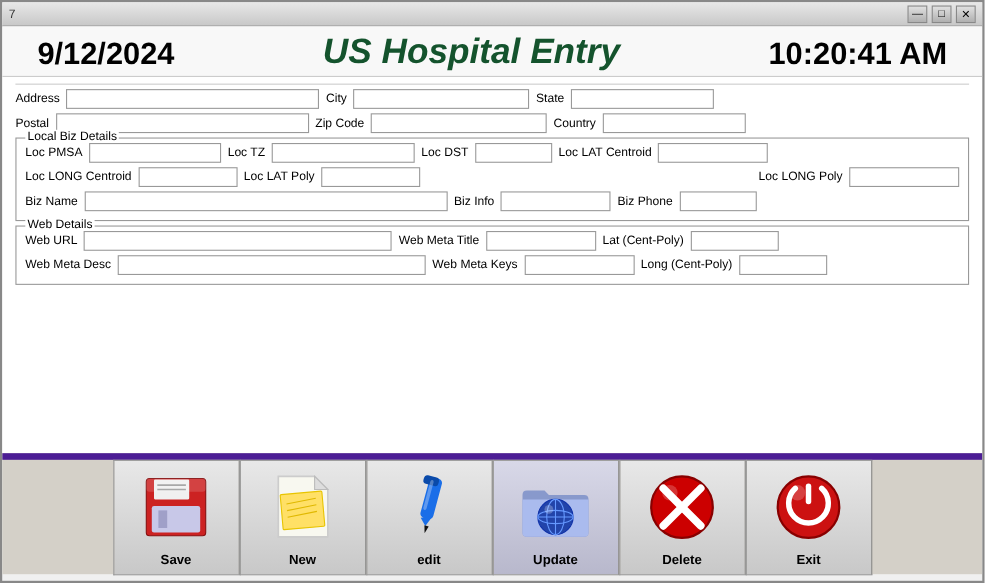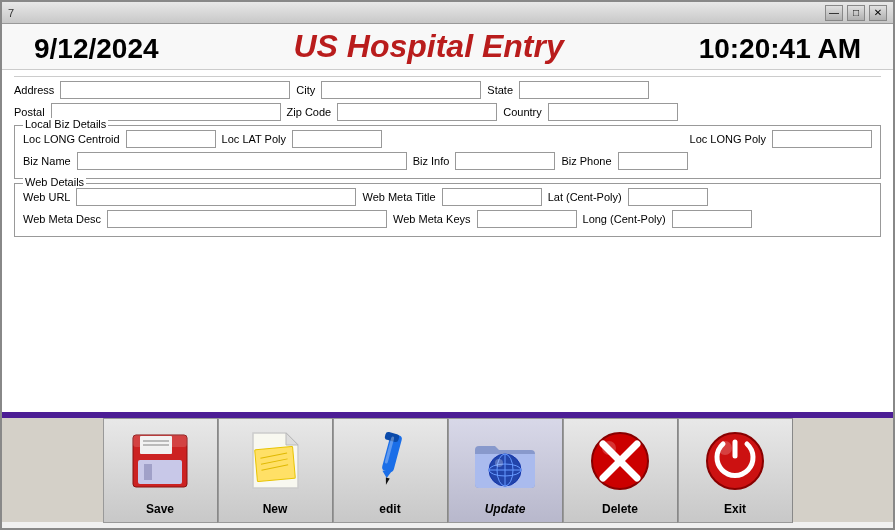--- a/index.html
+++ b/index.html
@@ -51,21 +51,21 @@
       border-bottom: 1px solid #ccc;
     }
     .header-date {
       font-size: 28px;
       font-weight: bold;
       color: #000;
     }
     .header-title {
       font-size: 32px;
       font-weight: bold;
-      color: #b91c1c;
+      color: #14532d;
       font-style: italic;
     }
     .header-time {
       font-size: 28px;
       font-weight: bold;
       color: #000;
     }
 
     .main-content {
       background: #fff;
@@ -245,20 +245,30 @@
     <span class="field-label">Zip Code</span>
     <input class="form-input input-zipcode" type="text" value="" style="">
     <span class="field-label">Country</span>
     <input class="form-input input-country" type="text" value="" style="">
   </div>
 
   <div class="group-box">
     <span class="group-box-title">Local  Biz Details</span>
 
 
+    <div class="form-row">
+      <span class="field-label">Loc PMSA</span>
+      <input class="form-input input-locpmsa" type="text" value="" style="">
+      <span class="field-label">Loc TZ</span>
+      <input class="form-input input-loctz" type="text" value="" style="">
+      <span class="field-label">Loc DST</span>
+      <input class="form-input input-locdst" type="text" value="" style="">
+      <span class="field-label">Loc LAT Centroid</span>
+      <input class="form-input input-loclat" type="text" value="" style="">
+    </div>
 
     <div class="form-row">
       <span class="field-label">Loc LONG Centroid</span>
       <input class="form-input input-loclongcentroid" type="text" value="" style="">
       <span class="field-label">Loc LAT Poly</span>
       <input class="form-input input-loclatpoly" type="text" value="" style="">
       <span style="flex:1"></span>
       <span class="field-label">Loc LONG Poly</span>
       <input class="form-input input-loclongpoly" type="text" value="" style="">
     </div>
@@ -353,21 +363,21 @@
         <polygon points="25,48 27,55 29,48" fill="#111" transform="rotate(15,27,51)"></polygon>
 
         <rect x="25" y="3" width="14" height="8" rx="3" fill="#0a4aaa" transform="rotate(15,32,7)"></rect>
 
         <rect x="28" y="6" width="3" height="28" rx="2" fill="rgba(255,255,255,0.3)" transform="rotate(15,29.5,20)"></rect>
       </svg>
     </div>
     <span class="btn-label">edit</span>
   </div>
 
-  <div class="toolbar-btn" style="background:linear-gradient(to bottom,#d8d8e8,#b8b8cc);font-style:italic;">
+  <div class="toolbar-btn" style="background:linear-gradient(to bottom,#d8d8e8,#b8b8cc);">
     <div class="icon-container">
       <svg width="68" height="62" viewBox="0 0 68 62">
 
         <path d="M4,20 Q4,16 8,16 L24,16 L28,20 L60,20 Q64,20 64,24 L64,54 Q64,58 60,58 L8,58 Q4,58 4,54 Z" fill="#8899cc"></path>
 
         <path d="M4,24 L64,24 L64,54 Q64,58 60,58 L8,58 Q4,58 4,54 Z" fill="#aabbee"></path>
 
         <circle cx="34" cy="40" r="16" fill="#2244aa" stroke="#1133aa" stroke-width="1"></circle>
         <ellipse cx="34" cy="40" rx="8" ry="16" fill="none" stroke="#6699ff" stroke-width="1"></ellipse>
         <ellipse cx="34" cy="40" rx="16" ry="6" fill="none" stroke="#6699ff" stroke-width="1"></ellipse>

